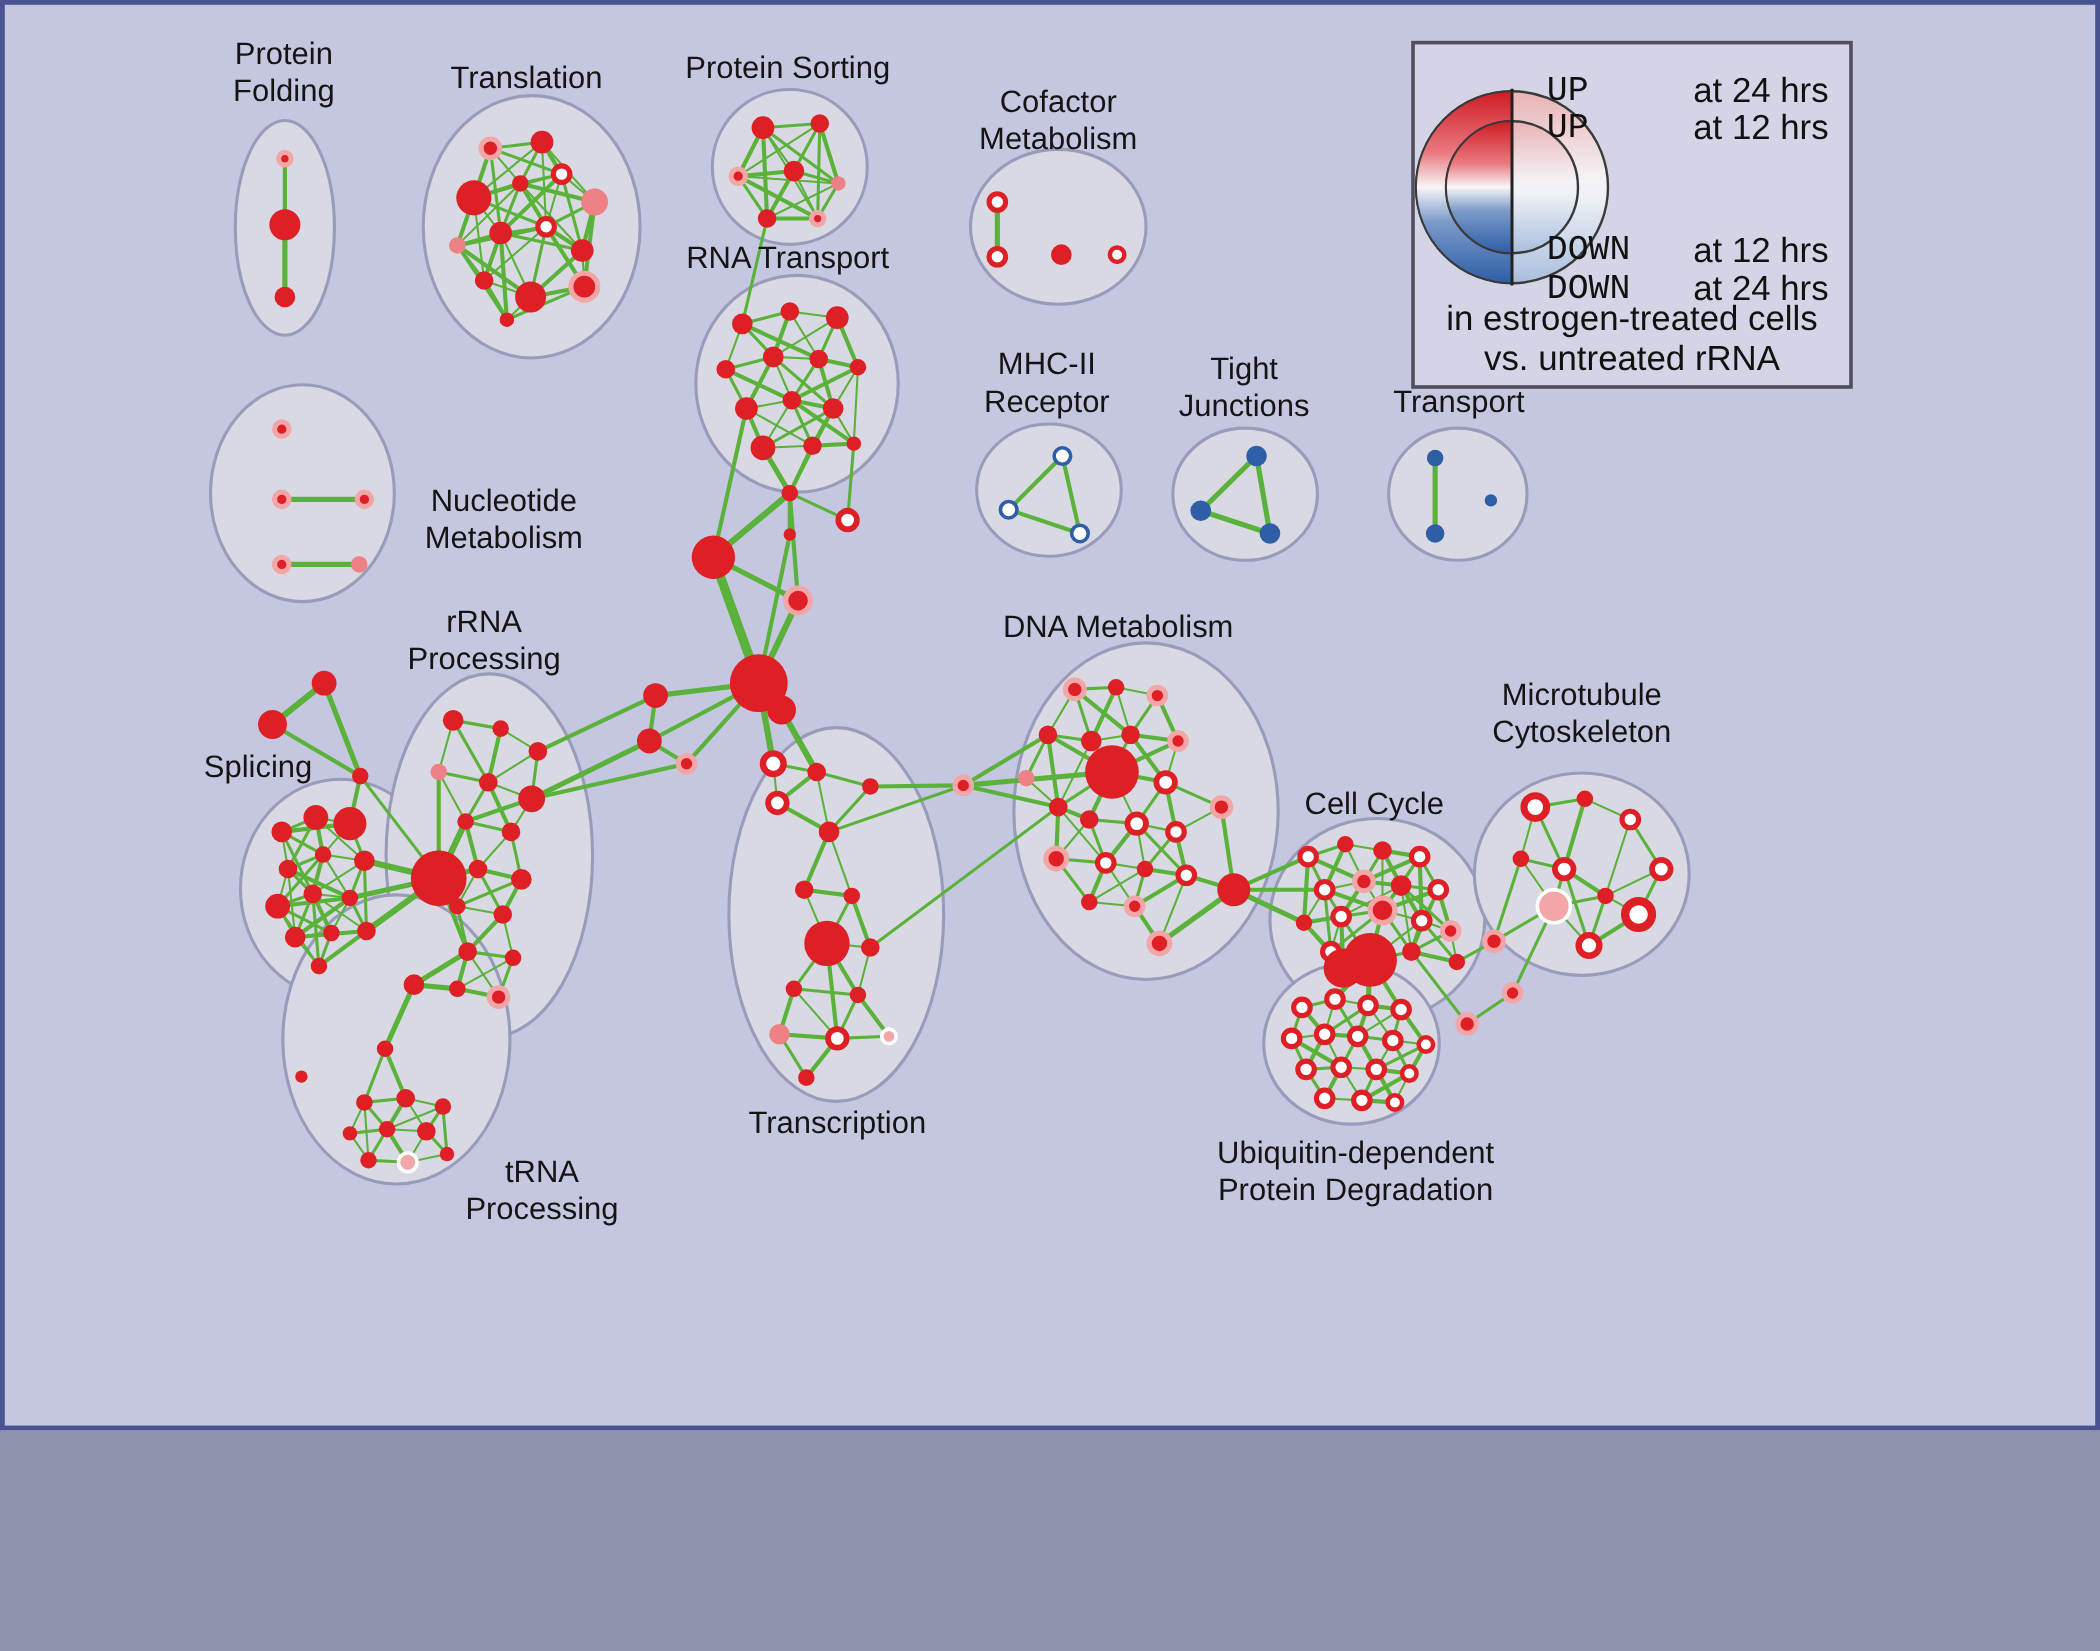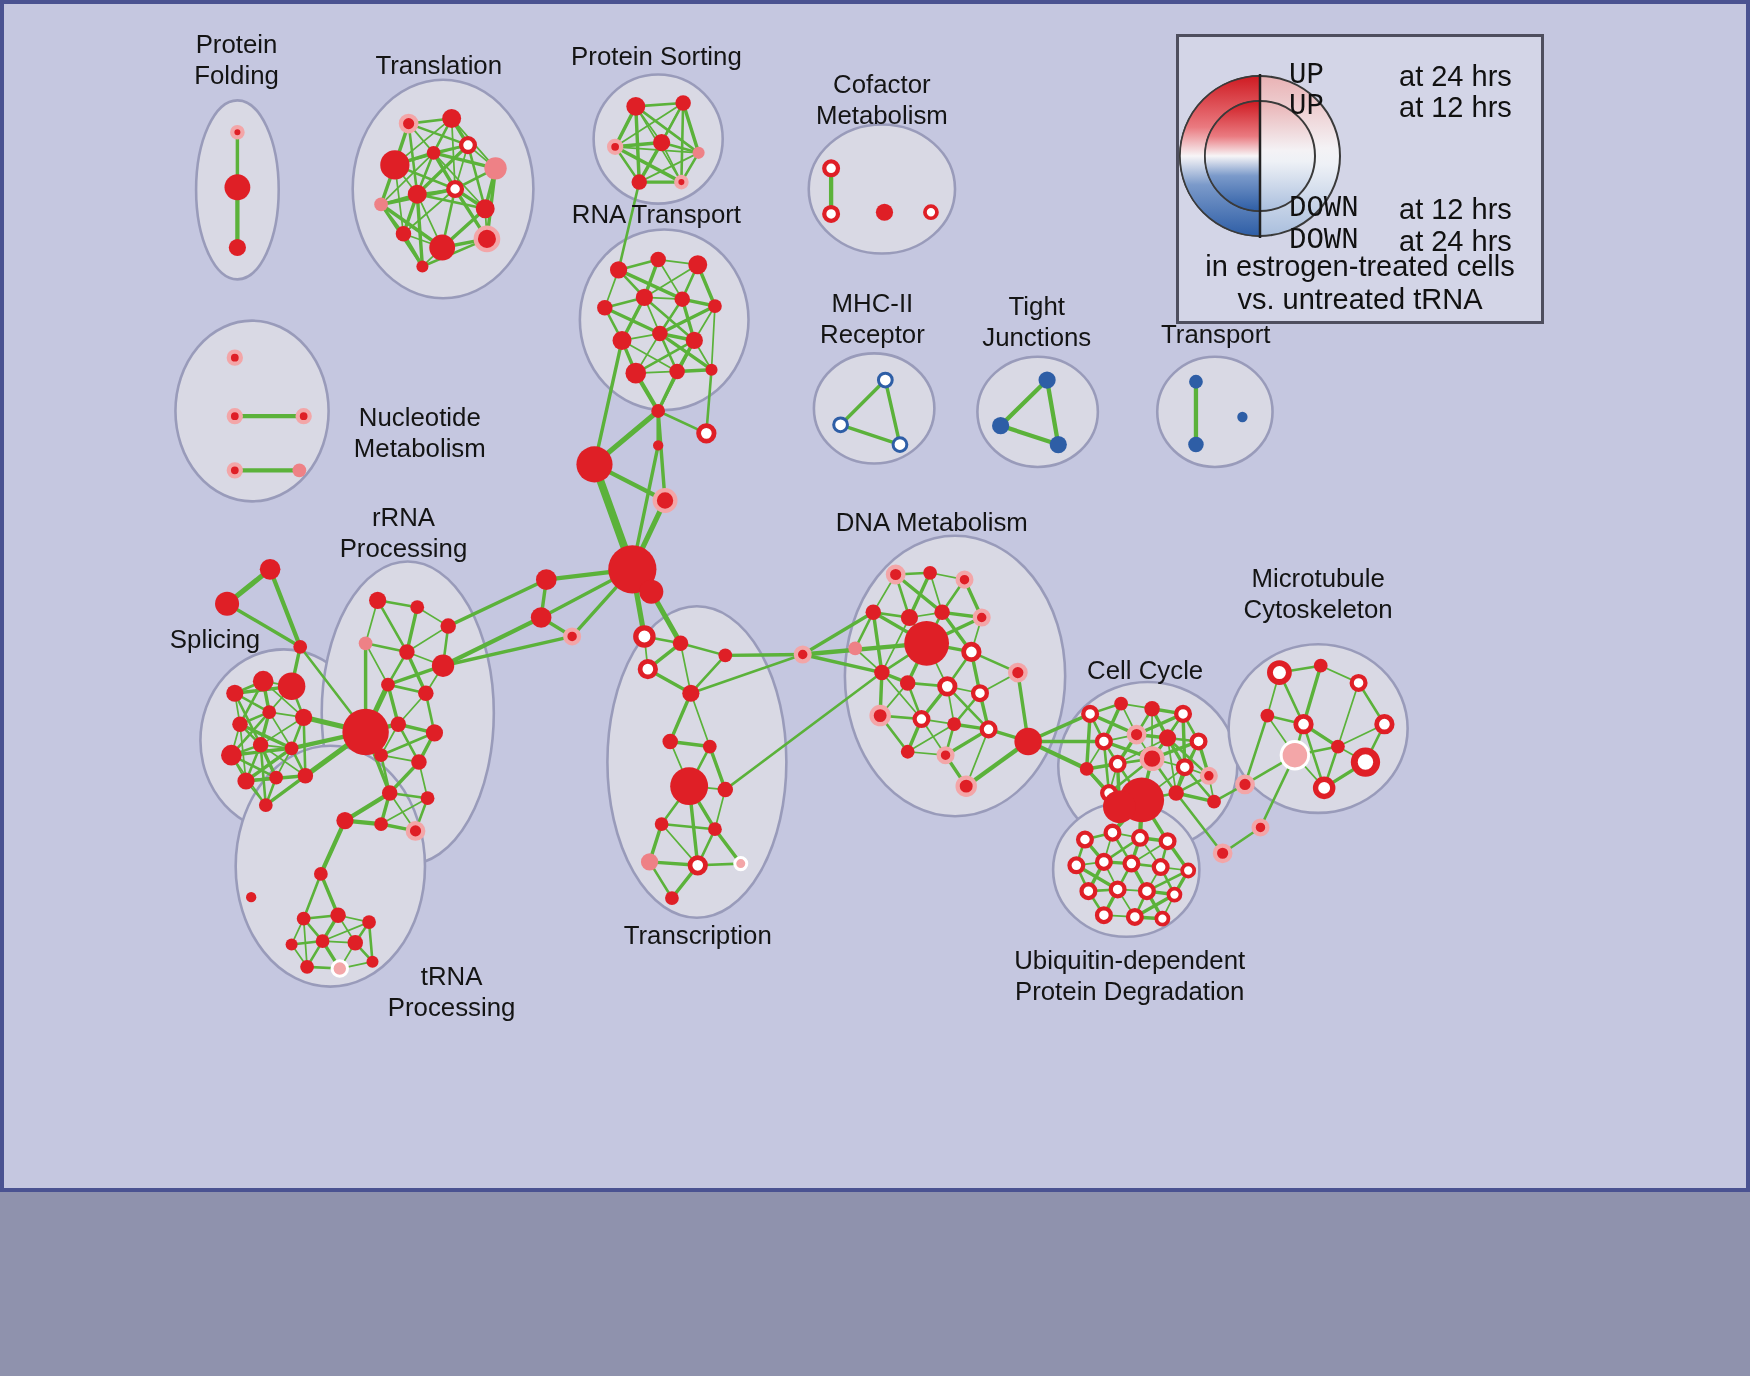--- a/index.html
+++ b/index.html
@@ -8,21 +8,21 @@
          font-family:"Liberation Sans",sans-serif;}
   #net{position:absolute;left:0;top:0;width:100%;height:100%;}
   .cl{fill:#d9d9e4;stroke:#999bba;stroke-width:3;}
   .lbl{font-size:30px;fill:#141414;font-family:"Liberation Sans",sans-serif;}
   .legend{position:absolute;left:1172px;top:30px;width:368px;height:290px;
           background:#d3d5e7;border:3px solid #4e4e5e;box-sizing:border-box;}
   .rings{position:absolute;left:0;top:0;}
   .lrow{position:absolute;left:0;width:100%;height:32px;line-height:32px;
         font-size:29px;color:#111;}
   .lrow .word{position:absolute;left:110px;font-family:Liberation Mono, monospace;}
-  .lrow .time{position:absolute;left:220px;}
+  .lrow .time{position:absolute;left:232px;}
   .lcap{position:absolute;top:213px;width:100%;text-align:center;
         font-size:29px;line-height:33px;color:#111;}
 </style>
 </head>
 <body>
 
 <div class="stage">
 
   <svg id="net" viewBox="0 0 1750 1376">
       <g>
@@ -780,16 +780,16 @@
     <div class="lrow" style="top:156px">
       <span class="word">DOWN</span>
       <span class="time">at 12 hrs</span>
     </div>
     <div class="lrow" style="top:188px">
       <span class="word">DOWN</span>
       <span class="time">at 24 hrs</span>
     </div>
     <div class="lcap">
       <div>in estrogen-treated cells</div>
-      <div>vs. untreated tRNA</div>
+      <div>vs. untreated rRNA</div>
     </div>
   </div>
 </div>
 
 </body></html>

